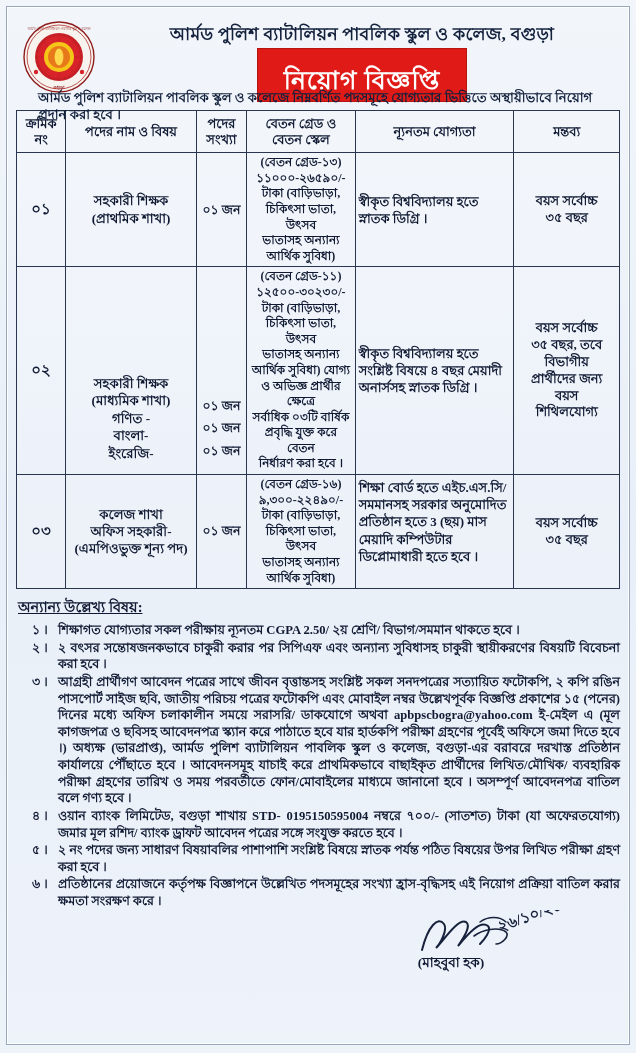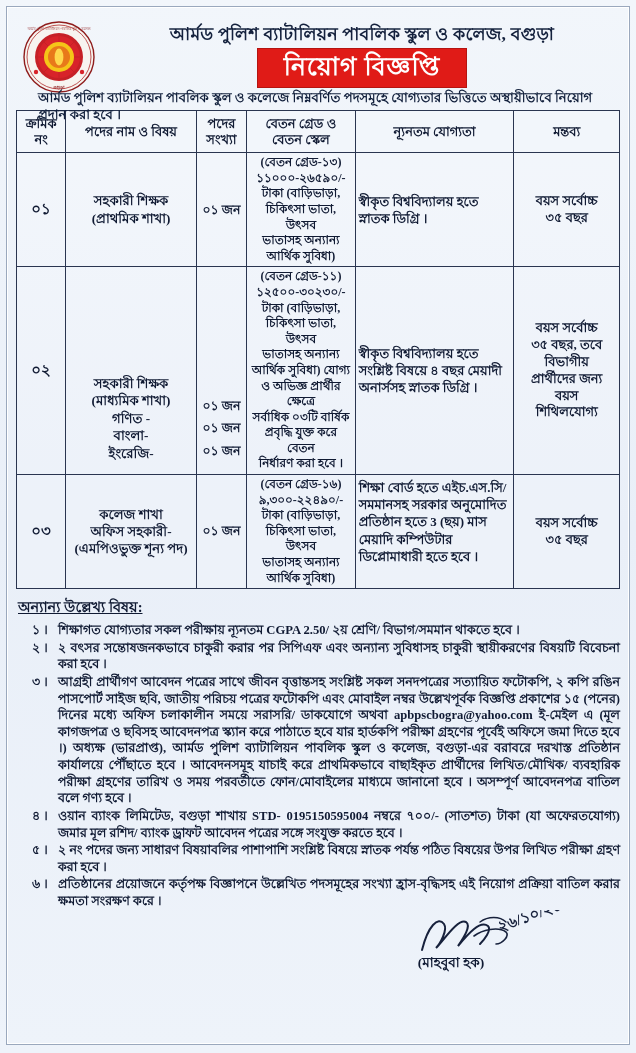--- a/index.html
+++ b/index.html
@@ -64,21 +64,21 @@
     top: 30px;
     text-align: center;
   }
   .banner {
     display: inline-block;
     background: #e01b17;
     color: #ffffff;
     font-size: 25px;
     font-weight: bold;
     line-height: 1;
-    padding: 5px 26px 8px 26px;
+    padding: 19px 26px 8px 26px;
     border: 1px solid #b51410;
     letter-spacing: 1px;
   }
   .intro {
     position: absolute;
     left: 22px;
     right: 10px;
     top: 72px;
     text-align: left;
     font-size: 13.2px;

